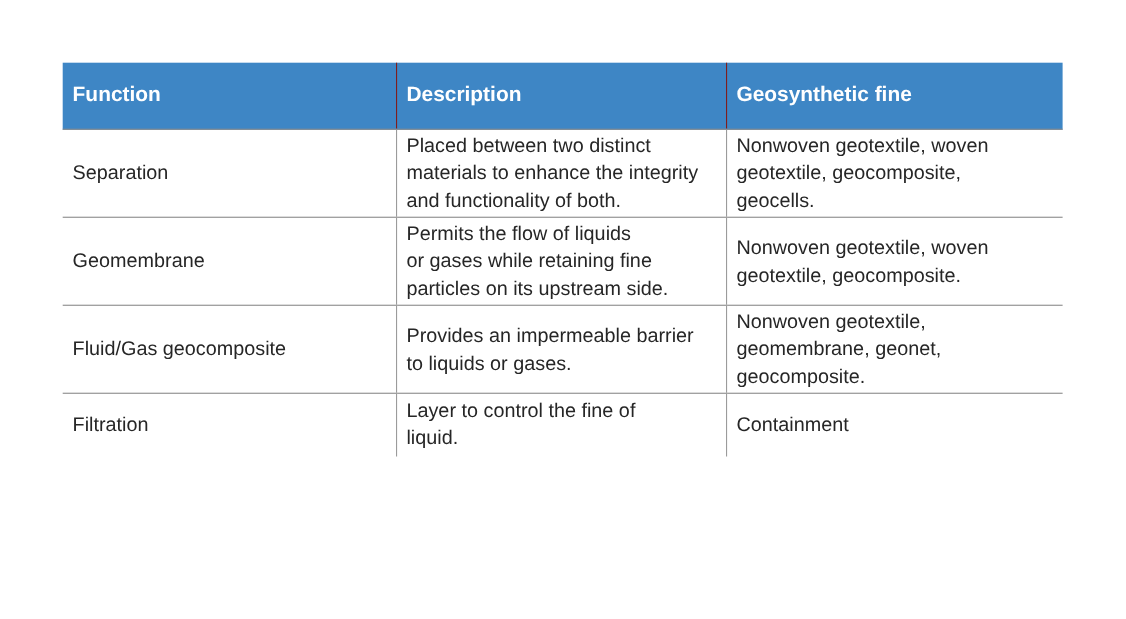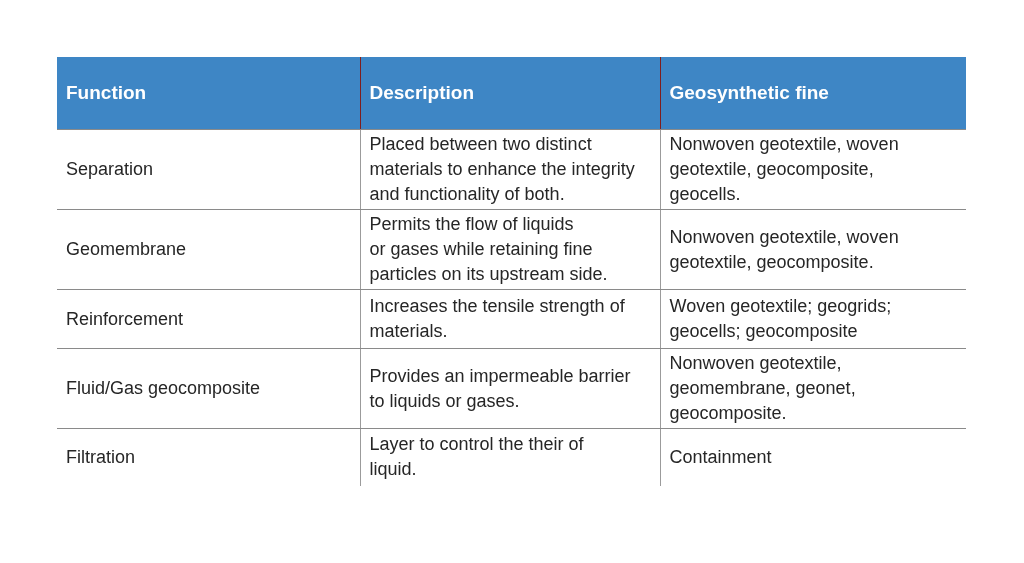--- a/index.html
+++ b/index.html
@@ -26,21 +26,21 @@
   col.c2 { width: 300px; }
   col.c3 { width: 306px; }
 
   thead th {
     background: #3e86c5;
     color: #ffffff;
     font-size: 19px;
     font-weight: 700;
     text-align: left;
     vertical-align: middle;
-    height: 72px;
+    height: 60px;
     padding: 0 9px;
     border-bottom: 1px solid #8a8a8a;
   }
   thead th + th {
     border-left: 1px solid #7f1d1d;
   }
 
   tbody td {
     font-size: 18px;
     color: #262626;
@@ -91,35 +91,28 @@
 geocells.</td>
     </tr>
     <tr class="h76">
       <td>Geomembrane</td>
       <td>Permits the flow of liquids
 or gases while retaining fine
 particles on its upstream side.</td>
       <td>Nonwoven geotextile, woven
 geotextile, geocomposite.</td>
     </tr>
-    <tr class="h59">
-      <td>Reinforcement</td>
-      <td>Increases the tensile strength of
-materials.</td>
-      <td>Woven geotextile; geogrids;
-geocells; geocomposite</td>
-    </tr>
     <tr class="h79">
       <td>Fluid/Gas geocomposite</td>
       <td>Provides an impermeable barrier
 to liquids or gases.</td>
       <td>Nonwoven geotextile,
 geomembrane, geonet,
 geocomposite.</td>
     </tr>
     <tr class="h57">
       <td>Filtration</td>
-      <td>Layer to control the their of
+      <td>Layer to control the fine of
 liquid.</td>
       <td>Containment</td>
     </tr>
   </tbody>
 </table>
 
 </body></html>

